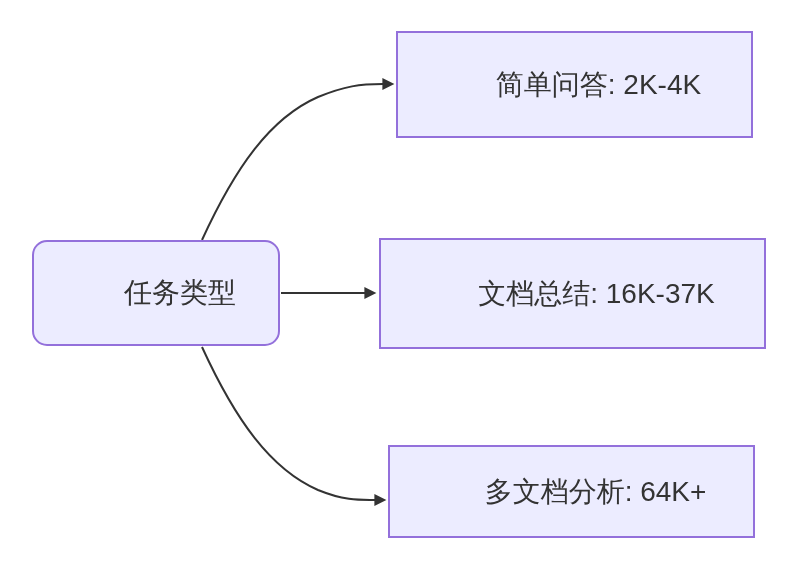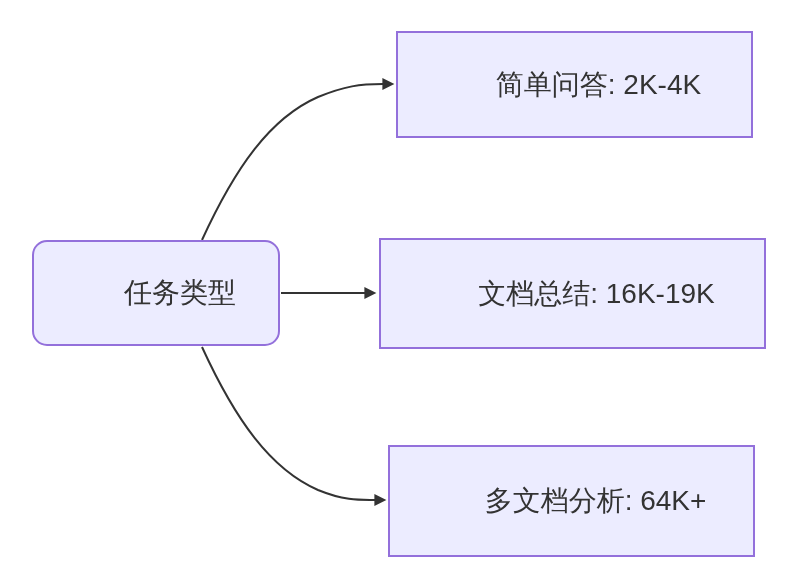--- a/index.html
+++ b/index.html
@@ -39,21 +39,21 @@
     color: #333333;
     font-size: 28px;
     line-height: 1.2;
     text-align: center;
     white-space: nowrap;
     padding-left: 48px;
   }
   .node-root   { left: 32px;  top: 240px; width: 248px; height: 106px; border-radius: 15px; }
   .node-top    { left: 396px; top: 31px;  width: 357px; height: 107px; }
   .node-middle { left: 379px; top: 238px; width: 387px; height: 111px; }
-  .node-bottom { left: 388px; top: 445px; width: 367px; height: 112px; text-align: center; }
+  .node-bottom { left: 388px; top: 445px; width: 367px; height: 93px; text-align: center; }
 </style>
 </head>
 <body>
 
 <div class="canvas">
 
   <svg class="edges" viewBox="0 0 787 572" xmlns="http://www.w3.org/2000/svg">
     <defs>
       <marker id="arrowhead" viewBox="0 0 10 10" refX="0.5" refY="5" markerUnits="userSpaceOnUse" markerWidth="14" markerHeight="12" orient="auto">
         <path d="M 0 0 L 10 5 L 0 10 z" fill="#333333"></path>
@@ -66,20 +66,20 @@
 
   <div class="node node-root">
     <span>任务类型</span>
   </div>
 
   <div class="node node-top">
     <span>简单问答: 2K-4K</span>
   </div>
 
   <div class="node node-middle">
-    <span>文档总结: 16K-19K</span>
+    <span>文档总结: 16K-37K</span>
   </div>
 
   <div class="node node-bottom">
     <span>多文档分析: 64K+</span>
   </div>
 
 </div>
 
 </body></html>

